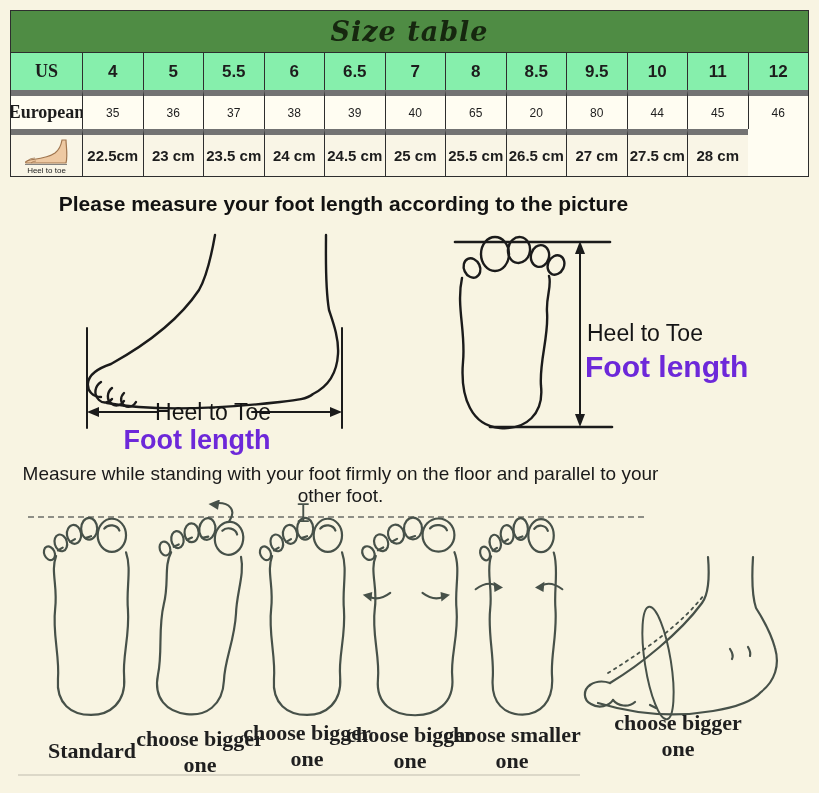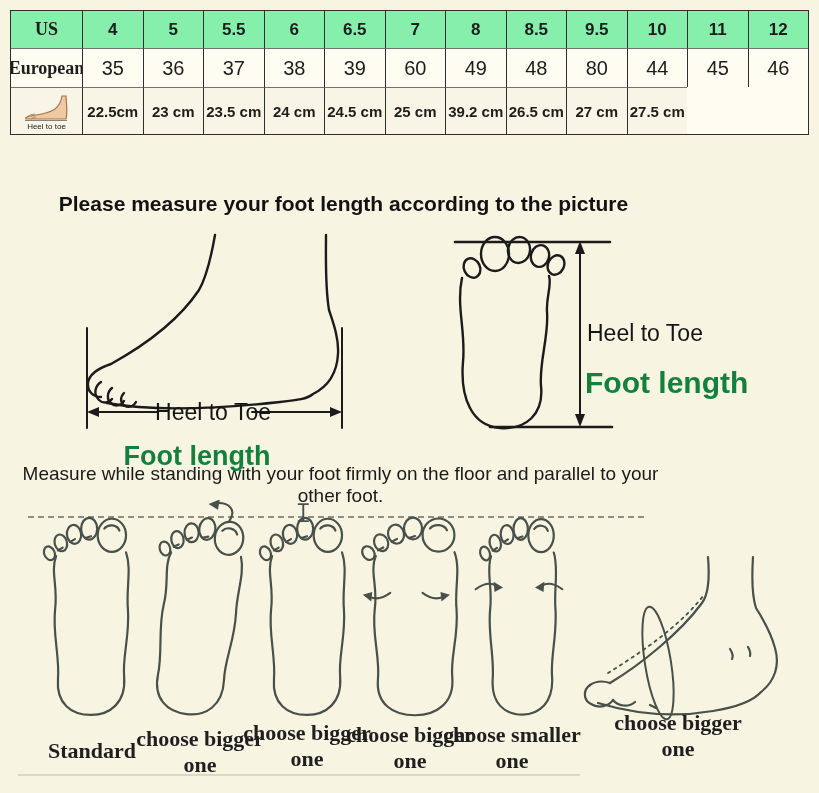--- a/index.html
+++ b/index.html
@@ -24,44 +24,44 @@
   .grid {
     display:grid;
     grid-template-columns:71px repeat(12, 1fr);
     grid-template-rows:37px 39px 47px;
   }
   .cell {
     display:flex; align-items:center; justify-content:center;
     border-left:1px solid #2e2e2e; overflow:hidden;
   }
   .grid > .cell:nth-child(13n+1) { border-left:none; }
-  .grid > .cell:nth-child(n+14) { border-top:1px solid #737373; }
+  .grid > .cell:nth-child(n+14) { border-top:6px solid #737373; }
   .r1 { background:#86efac; font-weight:bold; font-size:17px; }
-  .r2 { background:#fffdf2; font-size:20px; }
+  .r2 { background:#fffdf2; font-size:12px; }
   .r3 { background:#f9f5e6; font-weight:bold; font-size:15px; }
   .hdr { font-family:"Liberation Serif", serif; font-weight:bold; font-size:18px; }
   .heelcell { flex-direction:column; padding-top:2px; }
   .heel-label { font-family:"Liberation Sans", sans-serif; font-weight:normal; font-size:8px; margin-top:1px; }
   
   .measure-heading {
     position:absolute; left:0; top:192px; width:687px; text-align:center;
     font-size:21px; font-weight:bold; color:#121212;
   }
   .standing-note {
     position:absolute; left:0; top:463px; width:681px; text-align:center;
     font-size:19px; color:#1a1a1a;
   }
   
   svg { display:block; }
   .diag { position:absolute; }
   .lbl-heel {
     position:absolute; font-size:23px; color:#151515; text-align:center;
   }
   .lbl-length {
-    position:absolute; font-weight:bold; color:#15803d; text-align:center;margin-top:16px;
+    position:absolute; font-weight:bold; color:#6d28d9; text-align:center;
   }
   
   .dashed-line {
     position:absolute; left:28px; top:516px; width:616px; height:0;
     border-top:2px dashed #8e8e86;
   }
   .fit-label {
     position:absolute; width:150px; text-align:center;
     font-family:"Liberation Serif", serif; font-weight:bold;
     font-size:22px; line-height:26px; color:#1f1f1f;
@@ -70,20 +70,23 @@
     position:absolute; left:18px; top:774px; width:562px; height:2px;
     background:#dcd8c8;
   }
 </style>
 </head>
 <body>
 
 <div id="page">
 
   <div class="size-table">
+    <div class="title-bar">
+      <span>Size table</span>
+    </div>
     <div class="grid">
 
       <div class="cell r1 hdr">US</div>
       <div class="cell r1">4</div>
       <div class="cell r1">5</div>
       <div class="cell r1">5.5</div>
       <div class="cell r1">6</div>
       <div class="cell r1">6.5</div>
       <div class="cell r1">7</div>
       <div class="cell r1">8</div>
@@ -92,46 +95,47 @@
       <div class="cell r1">10</div>
       <div class="cell r1">11</div>
       <div class="cell r1">12</div>
 
       <div class="cell r2 hdr">European</div>
       <div class="cell r2">35</div>
       <div class="cell r2">36</div>
       <div class="cell r2">37</div>
       <div class="cell r2">38</div>
       <div class="cell r2">39</div>
-      <div class="cell r2">60</div>
-      <div class="cell r2">49</div>
-      <div class="cell r2">48</div>
+      <div class="cell r2">40</div>
+      <div class="cell r2">65</div>
+      <div class="cell r2">20</div>
       <div class="cell r2">80</div>
       <div class="cell r2">44</div>
       <div class="cell r2">45</div>
       <div class="cell r2">46</div>
 
       <div class="cell r3 heelcell">
         <svg width="52" height="27" viewBox="0 0 52 27">
           <path d="M41,2 C40,8 38,12 34,15 C27,20 15,21 9,22 C5,23 4,24 5,25 L45,25 C47,17 45,8 45,2 Z" fill="#eec9a2" stroke="#a1764f" stroke-width="1.2"></path>
           <path d="M6,23 q3,-3 8,-3 M10,25 q2,-2 5,-2" fill="none" stroke="#a1764f" stroke-width="0.8"></path>
           <path d="M4,26.5 H46" stroke="#666" stroke-width="0.8"></path>
         </svg>
         <span class="heel-label">Heel to toe</span>
       </div>
       <div class="cell r3">22.5cm</div>
       <div class="cell r3">23 cm</div>
       <div class="cell r3">23.5 cm</div>
       <div class="cell r3">24 cm</div>
       <div class="cell r3">24.5 cm</div>
       <div class="cell r3">25 cm</div>
-      <div class="cell r3">39.2 cm</div>
+      <div class="cell r3">25.5 cm</div>
       <div class="cell r3">26.5 cm</div>
       <div class="cell r3">27 cm</div>
       <div class="cell r3">27.5 cm</div>
+      <div class="cell r3">28 cm</div>
     </div>
   </div>
 
   <div class="measure-heading">Please measure your foot length according to the picture</div>
   <div class="standing-note">Measure while standing with your foot firmly on the floor and parallel to your other foot.</div>
 
   <svg class="diag" style="left:55px; top:232px;" width="345" height="232" viewBox="0 0 345 232" fill="none" stroke="#1b1b1b" stroke-width="2.4" stroke-linecap="round">
     <path d="M160,3 C156,26 152,44 144,58 C124,88 92,112 56,132 C44,136 34,142 33,151 C32,159 38,165 46,165"></path>
     <path d="M46,150 C40,154 38,162 44,168 C48,172 54,171 57,167"></path>
     <path d="M57,156 C52,160 51,168 57,172 C61,175 67,173 69,169"></path>

